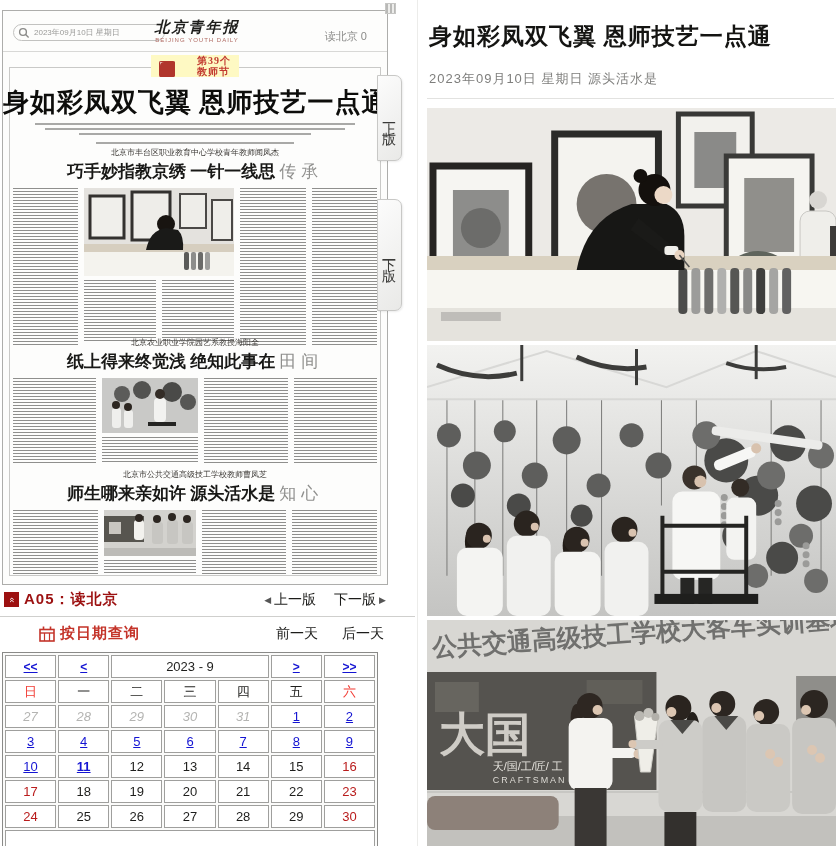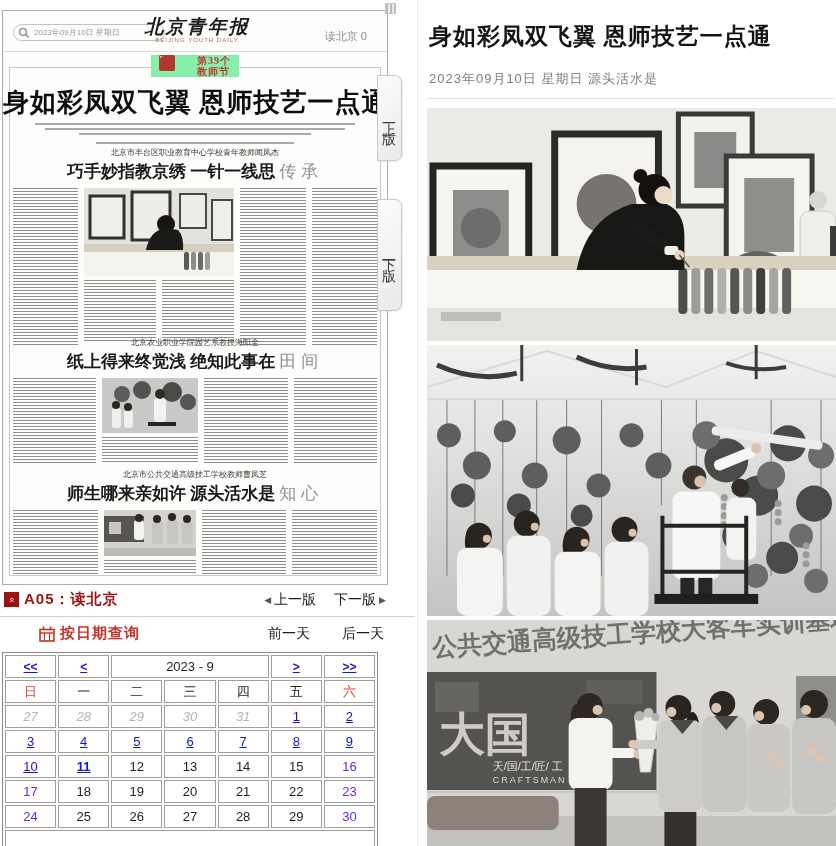--- a/index.html
+++ b/index.html
@@ -12,28 +12,28 @@
 
   .paper { position:relative; margin:10px 0 0 2px; width:386px; height:575px;
     border:1px solid #adadab; background:#fdfdfc; overflow:hidden; }
 
   .mast-row { position:absolute; top:6px; left:8px; right:4px; height:32px; }
   .search-pill { position:absolute; left:2px; top:7px; width:152px; height:17px;
     border:1px solid #c2c2c0; border-radius:9px; display:flex; align-items:center; gap:4px; padding-left:4px; }
   .pill-text { font-size:8px; color:#9a9a98; white-space:nowrap; }
   .mast-center { position:absolute; left:0; right:0; top:0; text-align:center; }
   .mast-name { font-family:"Liberation Serif","DejaVu Serif",serif; font-style:italic;
-    font-weight:bold; font-size:19px; color:#1c1c1a; letter-spacing:2px; line-height:20px; }
+    font-weight:bold; font-size:15px; color:#1c1c1a; letter-spacing:2px; line-height:20px; }
   .mast-sub { font-size:6px; color:#b06a62; letter-spacing:1px; line-height:7px; }
   .mast-right { position:absolute; right:16px; top:12px; font-size:11px; color:#8a8a88; }
   .hairline { position:absolute; top:40px; left:0; right:0; border-top:1px solid #d8d8d6; }
   .inner-frame { position:absolute; top:56px; left:6px; right:6px; bottom:8px; border:1px solid #c9c9c7; }
 
   .stamp { position:absolute; top:44px; left:0; right:0; display:flex; justify-content:center; }
-  .stamp-inner { display:flex; gap:22px; background:#86efac; padding:0 8px; align-items:flex-start; }
+  .stamp-inner { display:flex; gap:22px; background:#fef9c3; padding:0 8px; align-items:flex-end; }
   .seal { width:16px; height:16px; background:#b1362c; border-radius:2px;
     box-shadow:inset 0 0 0 1px #b1362c, inset 3px 3px 0 -2px #f2dedc; }
   .stamp-txt { display:flex; flex-direction:column; font-family:"Liberation Serif",serif;
     font-size:10px; font-weight:bold; color:#c23b31; line-height:11px; letter-spacing:1px; }
 
   .headline-main { position:absolute; top:74px; left:0; right:0; text-align:center;
     font-family:"Liberation Serif","DejaVu Serif",serif; font-weight:bold; font-size:26px;
     color:#0d0d0b; letter-spacing:1px; white-space:nowrap; }
   .deck { position:absolute; top:112px; left:0; right:0; }
   .dline { height:2px; background:#a9a9a7; margin:0 auto 3px auto; }
@@ -69,34 +69,34 @@
   .pb-right { display:flex; gap:18px; }
   .pb-nav { display:inline-flex; align-items:center; gap:3px; font-size:14px; color:#1c1c1a; cursor:pointer; }
   .tri { font-size:9px; color:#555; }
 
   .hdiv { margin-top:7px; border-top:1px solid #cfcfcd; width:415px; }
 
   .date-query { margin:3px 6px 0 2px; width:382px; height:27px; display:flex;
     justify-content:space-between; align-items:center;padding-left:37px; }
   .dq-left { display:flex; align-items:center; gap:5px; }
   .dq-label { font-size:15px; font-weight:bold; color:#c4342a; letter-spacing:1px; }
-  .dq-right { display:flex; gap:32px; }
+  .dq-right { display:flex; gap:24px; }
   .dq-nav { font-size:14px; color:#1c1c1a; cursor:pointer; }
 
   table.cal { margin:5px 0 0 2px; width:376px; border-collapse:separate; border-spacing:2px;
     border:1px solid #8a8a88; background:#fbfbfa; table-layout:fixed; }
   table.cal td { border:1px solid #9f9f9d; background:#fff; text-align:center; height:23px;
     font-size:13px; padding:0; color:#1e1e1c; }
   td.sh { background:#d5d4d2; }
   td.wd { background:#d5d4d2; font-size:14px; }
   td.wd.wd-red { color:#f23b33; }
   td.c-prev span { color:#b4b4b2; font-style:italic; }
   a.dl { color:#1414d2; text-decoration:underline; cursor:pointer; }
   td.c-today a { font-weight:bold; }
-  td.c-red span { color:#6d28d9; }
+  td.c-red span { color:#b91c1c; }
   td.nav-cell a { font-size:12px; font-weight:bold; }
   td.cal-title { font-size:14px; }
   td.foot { height:7px; }
 
   
   .right-panel { width:419px; height:846px; border-left:1px solid #ececea; padding-left:9px; background:#fff; }
   .rp-title { margin:21px 0 0 2px; font-family:"Liberation Serif","DejaVu Serif",serif;
     font-weight:bold; font-size:23px; color:#141412; letter-spacing:1px; white-space:nowrap; }
   .rp-meta { margin:18px 0 0 2px; font-size:13px; color:#7e7e7c; letter-spacing:1px; }
   .rp-hr { margin:10px 2px 9px 0; border:none; border-top:1px solid #e2e2e0; }

